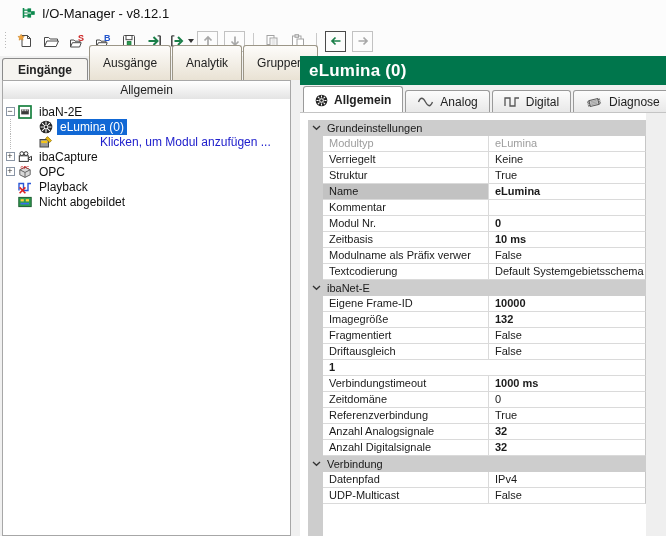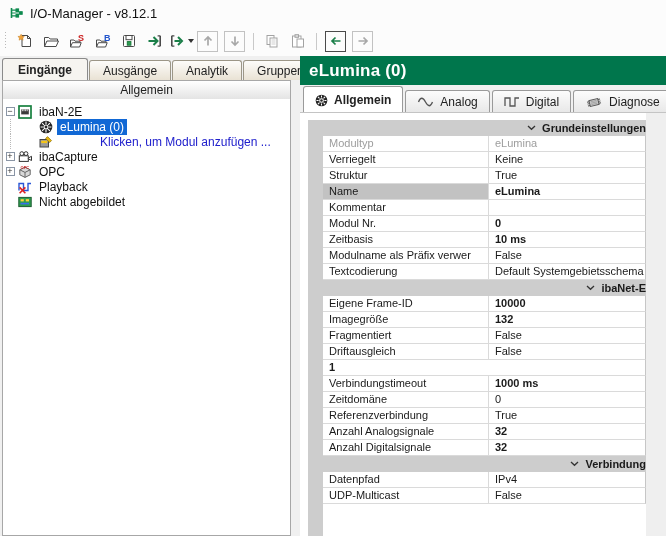--- a/index.html
+++ b/index.html
@@ -1,35 +1,35 @@
 <!DOCTYPE html>
 <html style="--green: #00764C; --sel-blue: #1168D5; --link-blue: #2020CC;"><head>
 <meta charset="utf-8">
 <style>
   html,body{margin:0;padding:0;}
   body{width:666px;height:536px;overflow:hidden;font-family:"Liberation Sans",sans-serif;background:#f0f0f0;}
   #app{position:relative;width:666px;height:536px;background:#f0f0f0;}
 
   
-  .titlebar{position:absolute;top:0;left:0;right:0;height:26px;background:#fcfcfc;display:flex;align-items:center;gap:6px;padding-left:8px;box-sizing:border-box;}
+  .titlebar{position:absolute;top:0;left:0;right:0;height:26px;background:#fcfcfc;display:flex;align-items:center;gap:6px;padding-left:20px;box-sizing:border-box;}
   .titlebar .title-text{font-size:13px;color:#111;}
   .icon svg{display:block;}
 
   
   .toolbar{position:absolute;top:26px;left:0;right:0;height:30px;background:#fcfcfc;display:flex;align-items:center;gap:2px;padding-left:3px;box-sizing:border-box;}
   .grip{width:3px;height:18px;margin:0 4px 0 1px;background-image:repeating-linear-gradient(to bottom,#b9b9b9 0 1px,transparent 1px 3px);background-size:1px 100%;background-repeat:no-repeat;background-position:center;}
   .tb-btn{width:24px;height:24px;display:flex;align-items:center;justify-content:center;background:transparent;border:1px solid transparent;padding:0;box-sizing:border-box;}
   .tb-btn.boxed{border:1px solid #c2c2c2;width:21px;height:21px;margin:0 2px;}
   .tb-btn.boxed.enabled-box{border-color:#4a4a4a;}
   .tb-sep{width:1px;height:17px;background:#c9c9c9;margin:0 4px;}
   .caret{width:0;height:0;border-left:3px solid transparent;border-right:3px solid transparent;border-top:4px solid #333;margin-left:3px;}
 
   
   .left-tabs{position:absolute;top:58px;left:2px;width:294px;height:22px;display:flex;align-items:flex-end;text-align:right;}
-  .ltab{display:flex;align-items:center;justify-content:center;font-size:12px;color:#222;border:1px solid #9c9687;border-bottom:none;border-radius:3px 3px 0 0;background:linear-gradient(#fdfcfa,#e9e2d4);height:20px;padding:0 13px;box-sizing:border-box;margin-right:1px;}
+  .ltab{display:flex;align-items:center;justify-content:center;font-size:12px;color:#222;border:1px solid #9c9687;border-bottom:none;border-radius:3px 3px 0 0;background:linear-gradient(#fdfcfa,#e9e2d4);height:35px;padding:0 13px;box-sizing:border-box;margin-right:1px;}
   .ltab.active{background:#f6f4f0;font-weight:bold;height:22px;border-color:#8a8a8a;padding:0 15px;}
   .left-group-header{position:absolute;top:80px;left:2px;width:289px;height:20px;background:linear-gradient(#ffffff,#e4e4e4);border:1px solid #a7a7a7;display:flex;align-items:center;justify-content:center;font-size:12px;color:#222;box-sizing:border-box;}
   .tree{position:absolute;top:99px;left:2px;width:289px;bottom:0;background:#fff;border:1px solid #a7a7a7;border-top:none;box-sizing:border-box;padding-top:5px;overflow:hidden;}
   .tree-item{display:flex;align-items:center;height:15px;white-space:nowrap;font-size:12px;color:#111;}
   .exp-slot{width:14px;flex:none;display:flex;align-items:center;justify-content:center;}
   .guide{width:14px;flex:none;height:15px;box-sizing:border-box;border-left:1px dotted #b8b8b8;margin-left:7px;}
   .exp{width:9px;height:9px;box-sizing:border-box;border:1px solid #8a95a5;background:#fff;font-size:9px;line-height:7px;text-align:center;color:#333;}
   .tree-icon{width:16px;height:14px;flex:none;display:flex;align-items:center;justify-content:center;margin-right:3px;}
   .tree-label{padding:1px 3px;}
   .tree-item.selected .tree-label{background:var(--sel-blue);color:#fff;}
@@ -38,21 +38,21 @@
   
   .rp-header{position:absolute;left:300px;right:0;top:56px;height:29px;background:var(--green);color:#fff;font-weight:bold;font-size:17px;display:flex;align-items:center;padding-left:9px;box-sizing:border-box;letter-spacing:.2px;}
   .rp-tabs{position:absolute;left:300px;right:0;top:85px;height:28px;background:#f0f0f0;display:flex;align-items:flex-end;padding-left:3px;box-sizing:border-box;}
   .rtab{display:flex;align-items:center;gap:6px;height:23px;padding:0 11px;border:1px solid #9a9a9a;border-bottom:none;border-radius:3px 3px 0 0;background:linear-gradient(#fcfcfc,#e7e7e7);font-size:12px;color:#222;margin-right:2px;box-sizing:border-box;}
   .rtab.active{background:#fff;font-weight:bold;height:27px;}
   .rp-content{position:absolute;left:300px;right:0;top:112px;bottom:0;background:#fff;border-top:1px solid #c4c4c4;}
   .scroll-gutter{position:absolute;top:0;bottom:0;right:0;width:20px;background:#efefef;}
 
   
   .pgrid{position:absolute;left:8px;top:7px;bottom:0;width:338px;background:linear-gradient(to right,#cdcdcd 15px,#ffffff 15px);font-size:11px;color:#1a1a1a;}
-  .psec{display:flex;align-items:center;height:16px;line-height:16px;background:#cdcdcd;font-weight:bold;justify-content:flex-end;}
+  .psec{display:flex;align-items:center;height:16px;line-height:16px;background:#cdcdcd;font-weight:normal;}
   .psec .chev{width:16px;flex:none;display:flex;align-items:center;justify-content:center;}
   .psec .ptitle{padding-left:3px;}
   .prow{display:flex;height:16px;line-height:15px;box-sizing:border-box;}
   .prow .pg{width:15px;flex:none;}
   .prow .pl{width:166px;flex:none;padding-left:6px;box-sizing:border-box;border-right:1px solid #dadada;border-bottom:1px solid #dadada;overflow:hidden;white-space:nowrap;background:#fff;}
   .prow .pv{flex:1;padding-left:6px;box-sizing:border-box;border-bottom:1px solid #dadada;border-right:1px solid #c6c6c6;overflow:hidden;white-space:nowrap;background:#fff;}
   .prow.readonly .pl,.prow.readonly .pv{color:#9d9d9d;}
   .prow.selected .pl{background:#c2c2c2;}
   .pv.bold{font-weight:bold;}
 </style>

